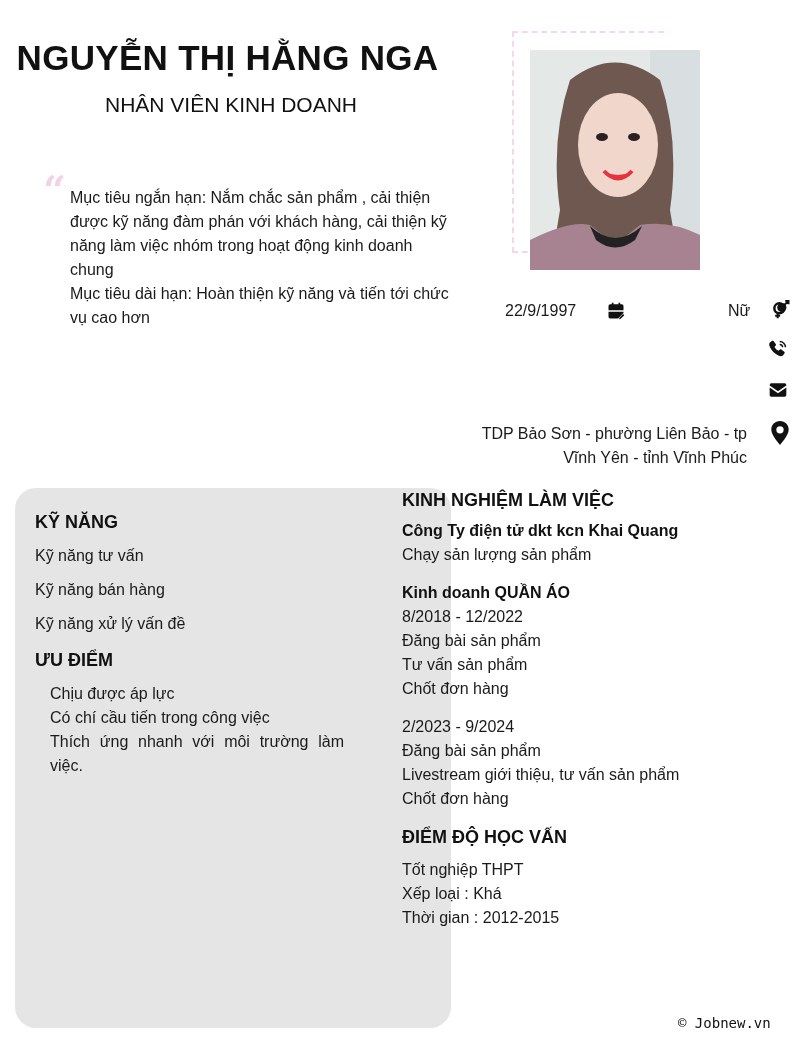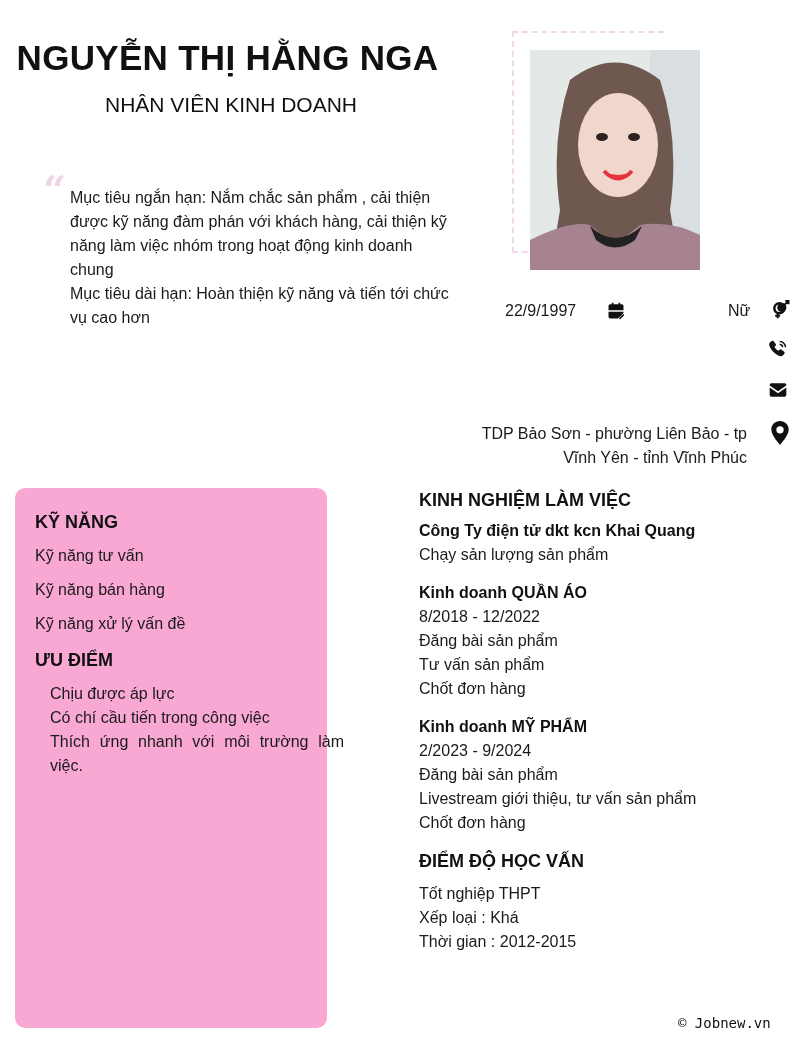--- a/index.html
+++ b/index.html
@@ -29,28 +29,28 @@
     border: 2px dashed #f3d7ea; border-right: none; border-bottom-width: 2px;
   }
   .photo {
     left: 530px; top: 50px; width: 170px; height: 220px; overflow: hidden;
     background: #e6ebea;
   }
   .info-text { font-size: 16px; color: #1a1a1a; }
   .icon { width: 22px; height: 22px; display: flex; align-items: center; justify-content: center; }
   .icon svg { width: 20px; height: 20px; fill: #111; }
   .panel {
-    left: 15px; top: 488px; width: 312px; height: 540px;
-    background: #f9a8d4; border-radius: 10px;
+    left: 15px; top: 488px; width: 436px; height: 540px;
+    background: #e5e5e5; border-radius: 21px;
   }
   .sec-h { font-size: 18px; font-weight: bold; color: #111; }
   .panel .sec-h { position: absolute; left: 20px; }
   .skill { position: absolute; left: 20px; font-size: 16px; color: #1a1a1a; }
   .strengths { position: absolute; left: 35px; top: 194px; width: 294px; font-size: 16px; line-height: 24px; text-align: justify; }
-  .right-col { left: 419px; top: 490px; width: 370px; }
+  .right-col { left: 402px; top: 490px; width: 370px; }
   .exp-block { font-size: 16px; line-height: 24px; color: #1a1a1a; }
   .exp-block .company { font-weight: bold; color: #111; }
   .footer {
     left: 678px; top: 1015px; font-family: "DejaVu Sans Mono", "Liberation Mono", monospace;
     font-size: 14px; color: #111;
   }
 </style>
 </head>
 <body>
 
@@ -140,21 +140,20 @@
 
   <div class="exp-block" style="margin-bottom:14px;">
     <div class="company">Kinh doanh QUẦN ÁO</div>
     <div>8/2018 - 12/2022</div>
     <div>Đăng bài sản phẩm</div>
     <div>Tư vấn sản phẩm</div>
     <div>Chốt đơn hàng</div>
   </div>
 
   <div class="exp-block" style="margin-bottom:16px;">
-    <div class="company">Kinh doanh MỸ PHẨM</div>
     <div>2/2023 - 9/2024</div>
     <div>Đăng bài sản phẩm</div>
     <div>Livestream giới thiệu, tư vấn sản phẩm</div>
     <div>Chốt đơn hàng</div>
   </div>
 
   <div class="sec-h" style="margin-bottom:10px;">ĐIỂM ĐỘ HỌC VẤN</div>
   <div class="exp-block">
     <div>Tốt nghiệp THPT</div>
     <div>Xếp loại : Khá</div>

